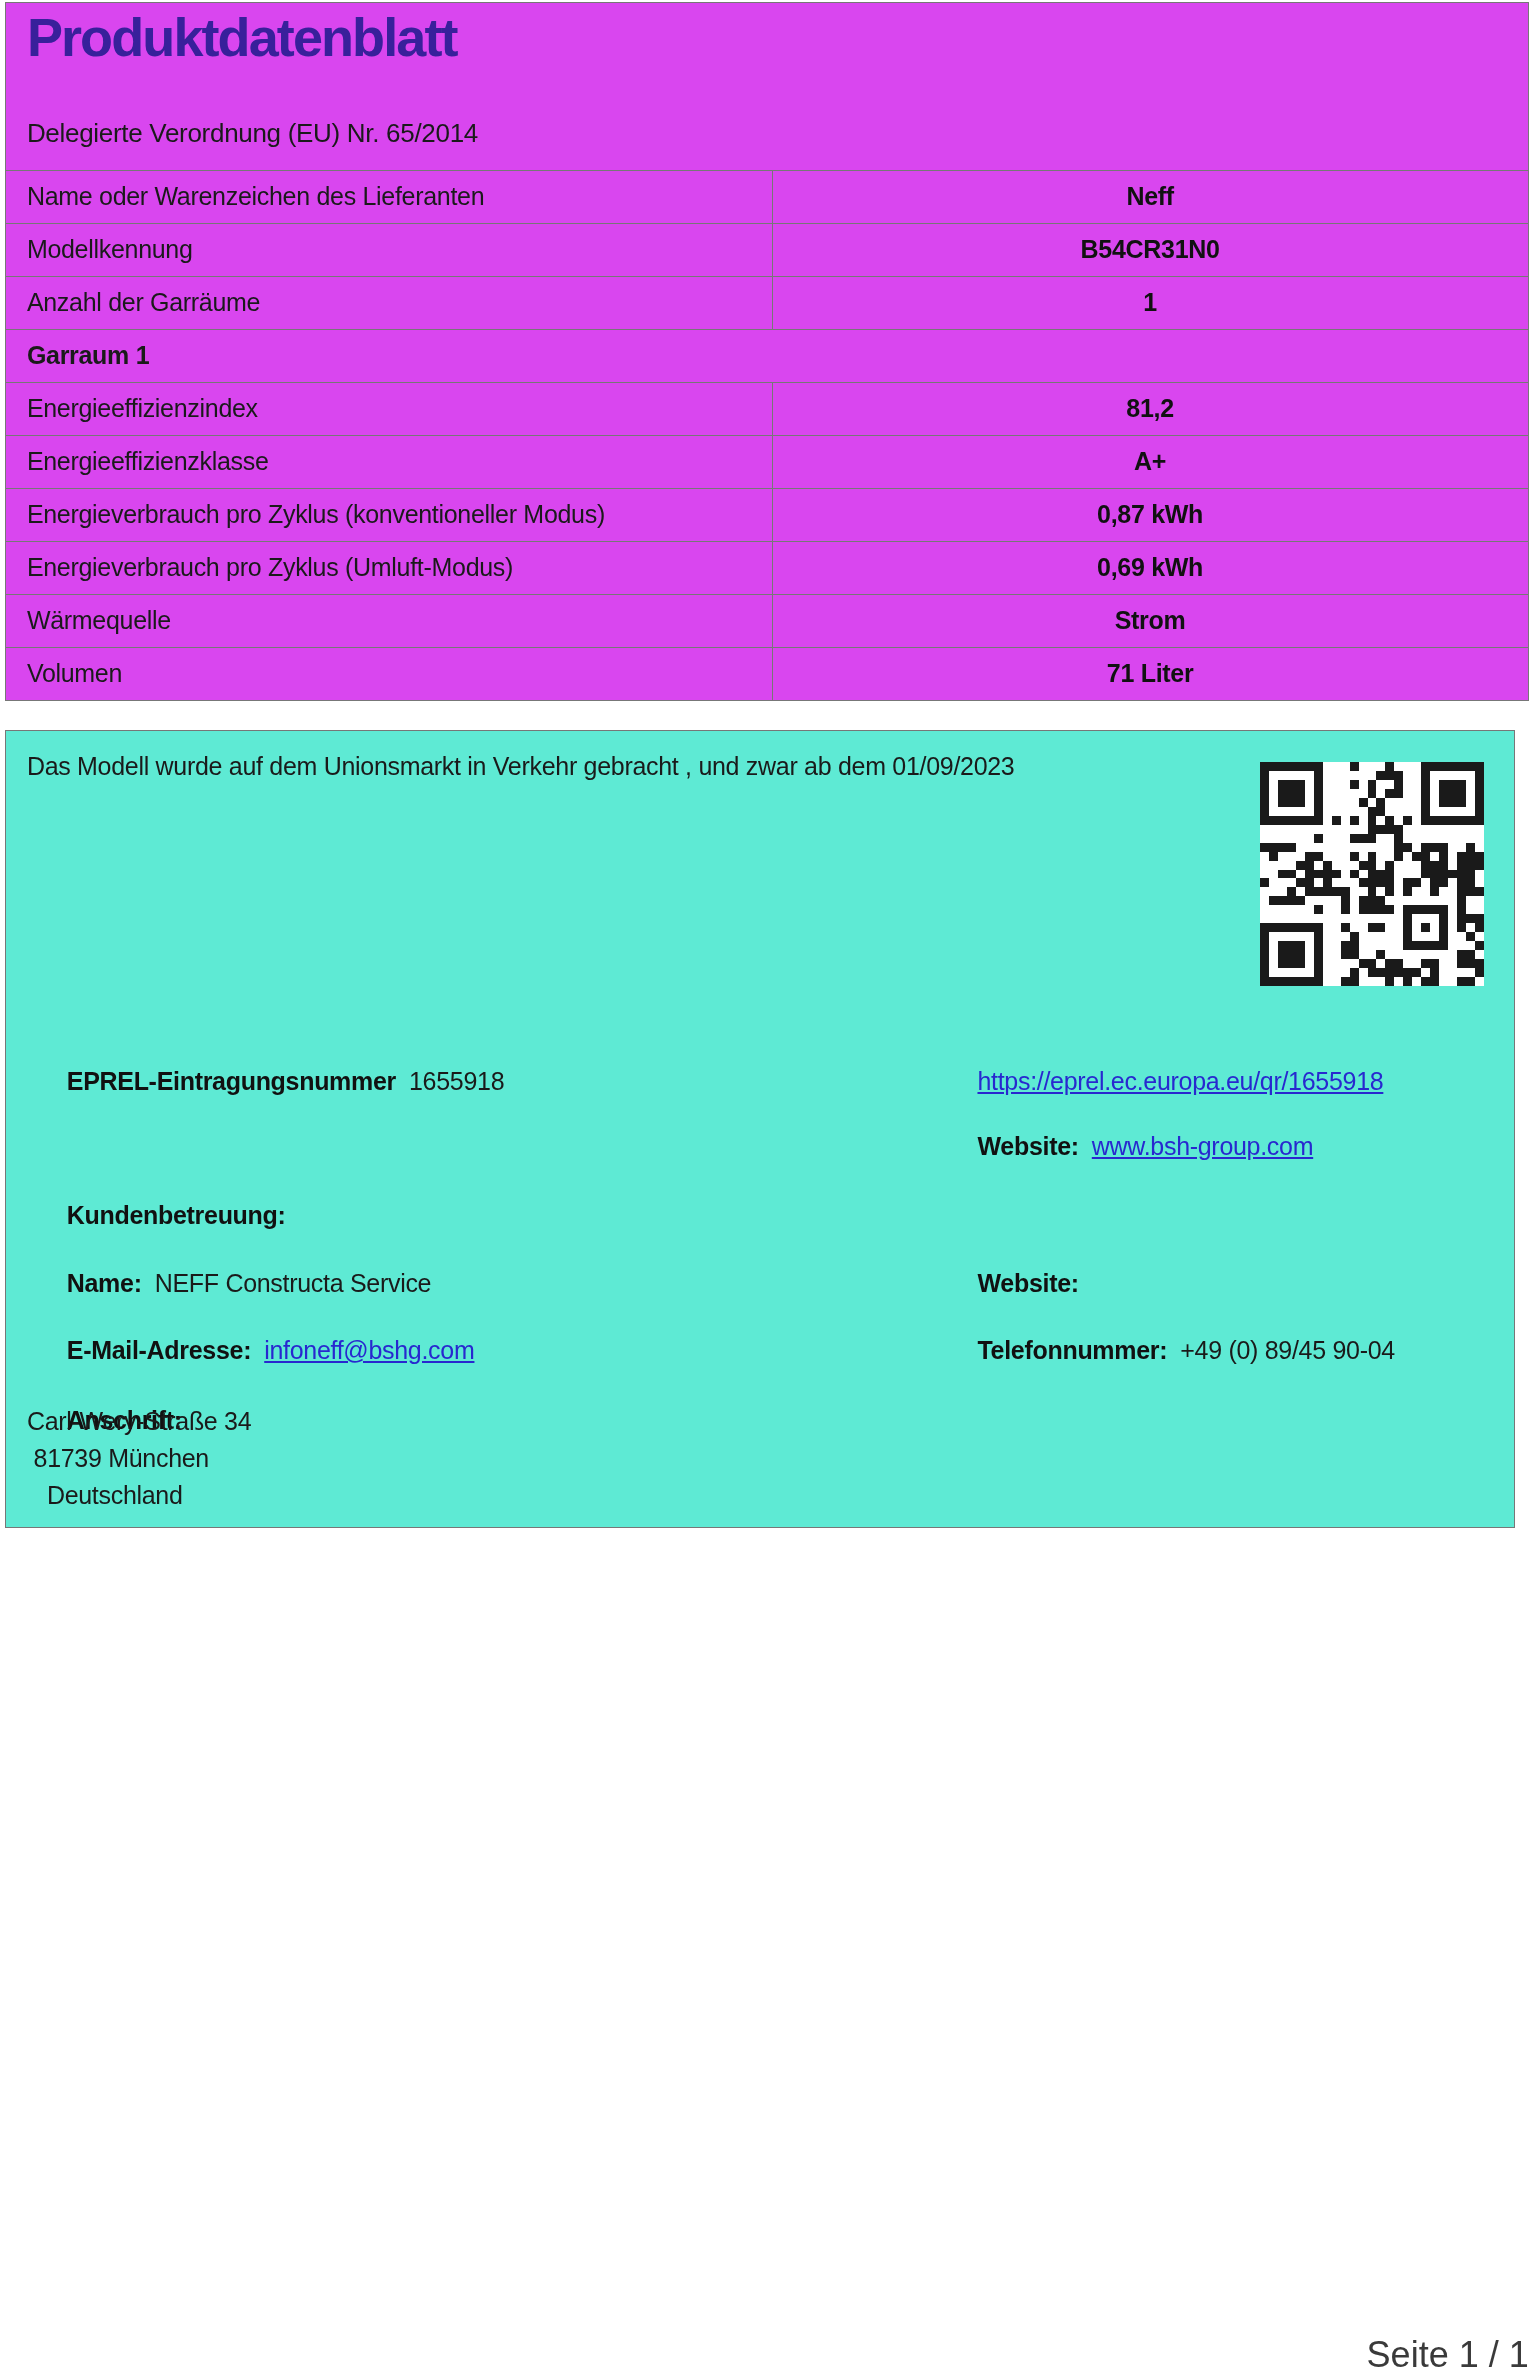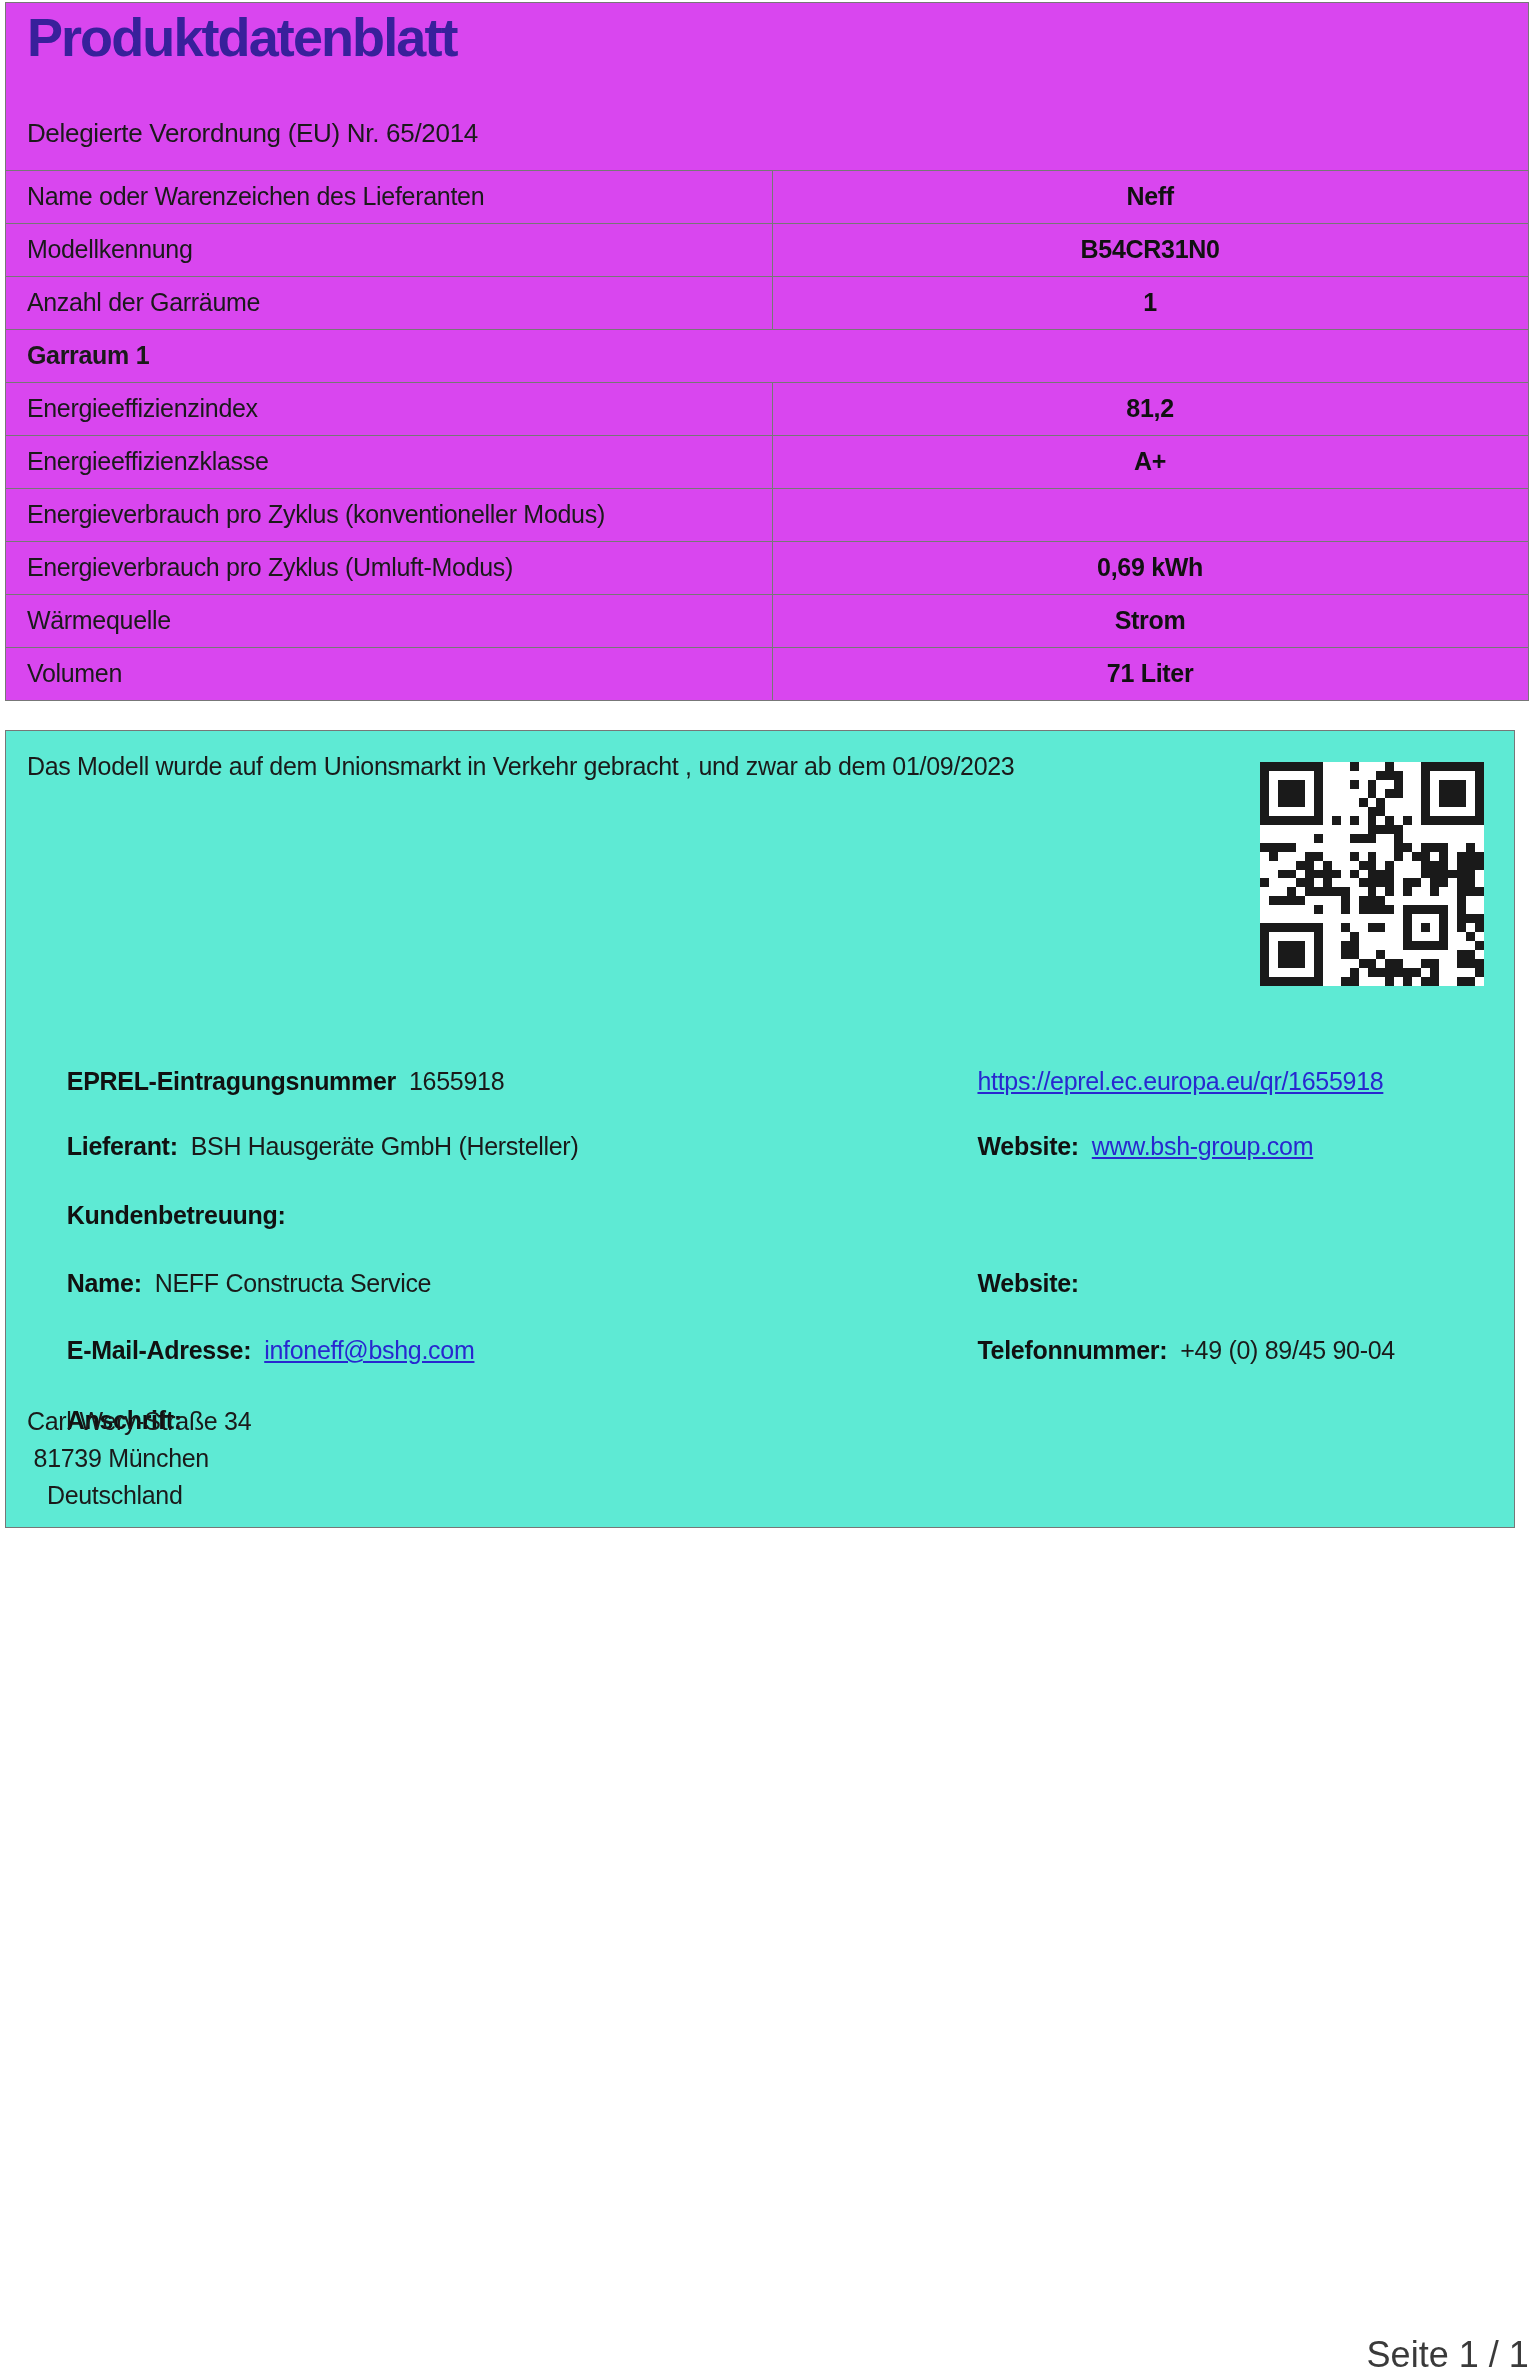--- a/index.html
+++ b/index.html
@@ -113,20 +113,21 @@
         <div class="spec-row">
           <div class="spec-label">Energieeffizienzindex</div>
           <div class="spec-value">81,2</div>
         </div>
         <div class="spec-row">
           <div class="spec-label">Energieeffizienzklasse</div>
           <div class="spec-value">A+</div>
         </div>
         <div class="spec-row">
           <div class="spec-label">Energieverbrauch pro Zyklus (konventioneller Modus)</div>
+          <div class="spec-value">0,87 kWh</div>
         </div>
         <div class="spec-row">
           <div class="spec-label">Energieverbrauch pro Zyklus (Umluft-Modus)</div>
           <div class="spec-value">0,69 kWh</div>
         </div>
         <div class="spec-row">
           <div class="spec-label">Wärmequelle</div>
           <div class="spec-value">Strom</div>
         </div>
         <div class="spec-row">
@@ -426,23 +427,20 @@
         <rect x="23" y="24" width="1" height="1" fill="#1a1a1a"></rect>
       </svg>
 
     <div class="info-line" style="top:295px;">
       <span class="lbl">EPREL-Eintragungsnummer</span><span class="val">1655918</span>
     </div>
     <div class="info-line right" style="top:295px;">
       <a class="link">https://eprel.ec.europa.eu/qr/1655918</a>
     </div>
 
-    <div class="info-line" style="top:360px;">
-      <span class="lbl">Lieferant:</span><span class="val">BSH Hausgeräte GmbH (Hersteller)</span>
-    </div>
     <div class="info-line right" style="top:360px;">
       <span class="lbl">Website:</span><a class="link">www.bsh-group.com</a>
     </div>
 
     <div class="info-line" style="top:429px;">
       <span class="lbl">Kundenbetreuung:</span>
     </div>
 
     <div class="info-line" style="top:497px;">
       <span class="lbl">Name:</span><span class="val">NEFF Constructa Service</span>

